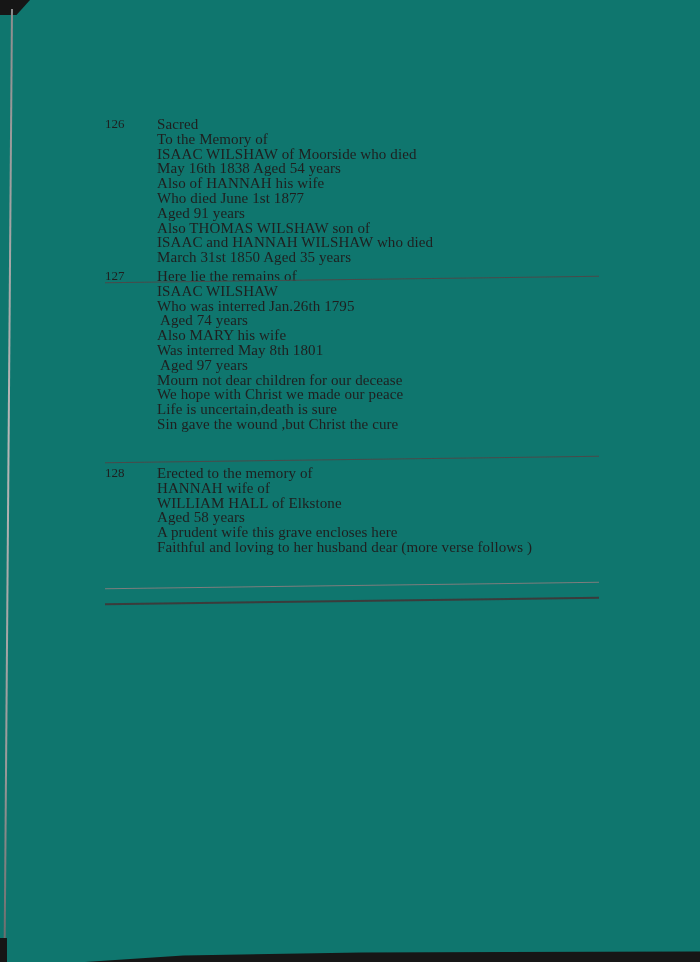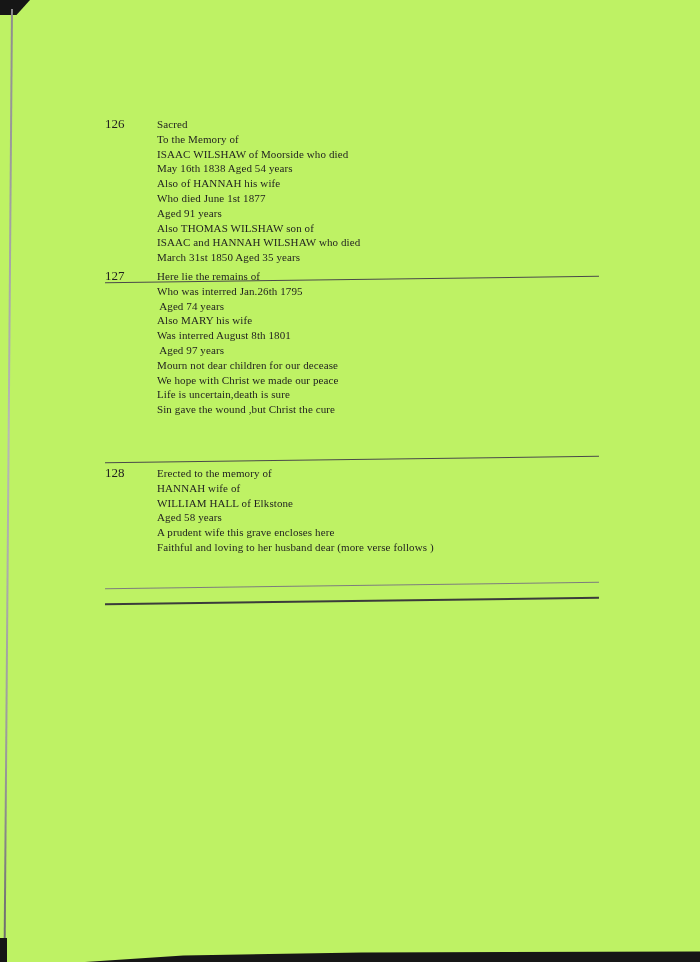--- a/index.html
+++ b/index.html
@@ -1,20 +1,20 @@
 <!DOCTYPE html>
 <html><head>
 <meta charset="utf-8">
 <style>
   html, body { margin: 0; padding: 0; background: #ffffff; }
   .scan-page {
     position: relative;
     width: 700px;
     height: 962px;
-    background: #bef264;
+    background: #0f766e;
     overflow: hidden;
     font-family: "Liberation Serif", serif;
     color: #1f1f1f;
   }
   
   .corner-black {
     position: absolute; top: 0; left: 0;
     width: 30px; height: 15px;
     background: #161616;
     clip-path: polygon(0 0, 100% 0, 55% 100%, 0 100%);
@@ -45,21 +45,21 @@
     align-items: flex-start;
   }
   .entry-num {
     width: 52px;
     flex: 0 0 52px;
     font-size: 13px;
     line-height: 14.8px;
   }
   .entry-body { flex: 1; }
   .line {
-    font-size: 11px;
+    font-size: 15px;
     line-height: 14.8px;
     white-space: pre;
     letter-spacing: 0.1px;
   }
   
   .sep, .rule {
     position: absolute;
     left: 105px;
     width: 494px;
     height: 1px;
@@ -92,24 +92,25 @@
           <div class="line">Aged 91 years</div>
           <div class="line">Also THOMAS WILSHAW son of</div>
           <div class="line">ISAAC and HANNAH WILSHAW who died</div>
           <div class="line">March 31st 1850 Aged 35 years</div>
         </div>
       </div>
       <div class="entry" style="top: 269px;">
         <span class="entry-num">127</span>
         <div class="entry-body">
           <div class="line">Here lie the remains of</div>
+          <div class="line">ISAAC WILSHAW</div>
           <div class="line">Who was interred Jan.26th 1795</div>
           <div class="line"> Aged 74 years</div>
           <div class="line">Also MARY his wife</div>
-          <div class="line">Was interred August 8th 1801</div>
+          <div class="line">Was interred May 8th 1801</div>
           <div class="line"> Aged 97 years</div>
           <div class="line">Mourn not dear children for our decease</div>
           <div class="line">We hope with Christ we made our peace</div>
           <div class="line">Life is uncertain,death is sure</div>
           <div class="line">Sin gave the wound ,but Christ the cure</div>
         </div>
       </div>
       <div class="entry" style="top: 466px;">
         <span class="entry-num">128</span>
         <div class="entry-body">

